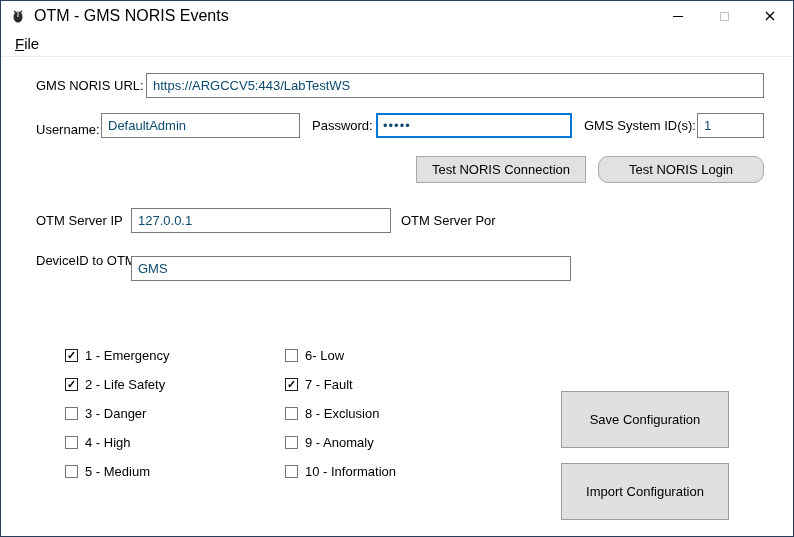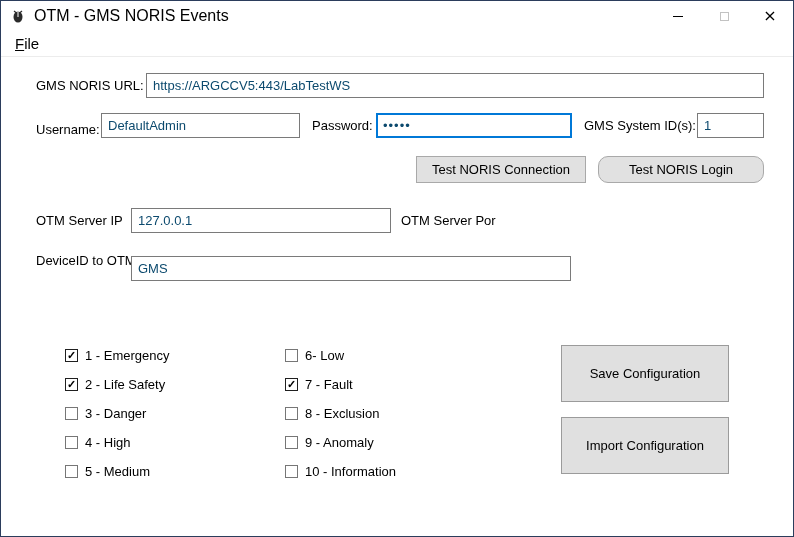--- a/index.html
+++ b/index.html
@@ -58,21 +58,21 @@
   }
   .field.focused { border: 2px solid #0078d7; padding: 1px 5px; }
   .pw { letter-spacing: 1px; }
 
   .btn {
     position: absolute;
     background: #e1e1e1; border: 1px solid #a9a9a9;
     font: 13px "Liberation Sans", sans-serif; color: #000;
     cursor: default;
   }
-  .btn.big { background: #e0e0e0; border: 1px solid #9b9b9b; }
+  .btn.big { background: #e0e0e0; border: 1px solid #9b9b9b; margin-top: 46px; }
 
   
   .cb-col { position: absolute; top: 344px; }
   .cb-col.c1 { left: 64px; }
   .cb-col.c2 { left: 284px; }
   .cb-row {
     display: flex; align-items: center;
     height: 20px; margin-bottom: 9px; cursor: default;
   }
   .cb-box {

